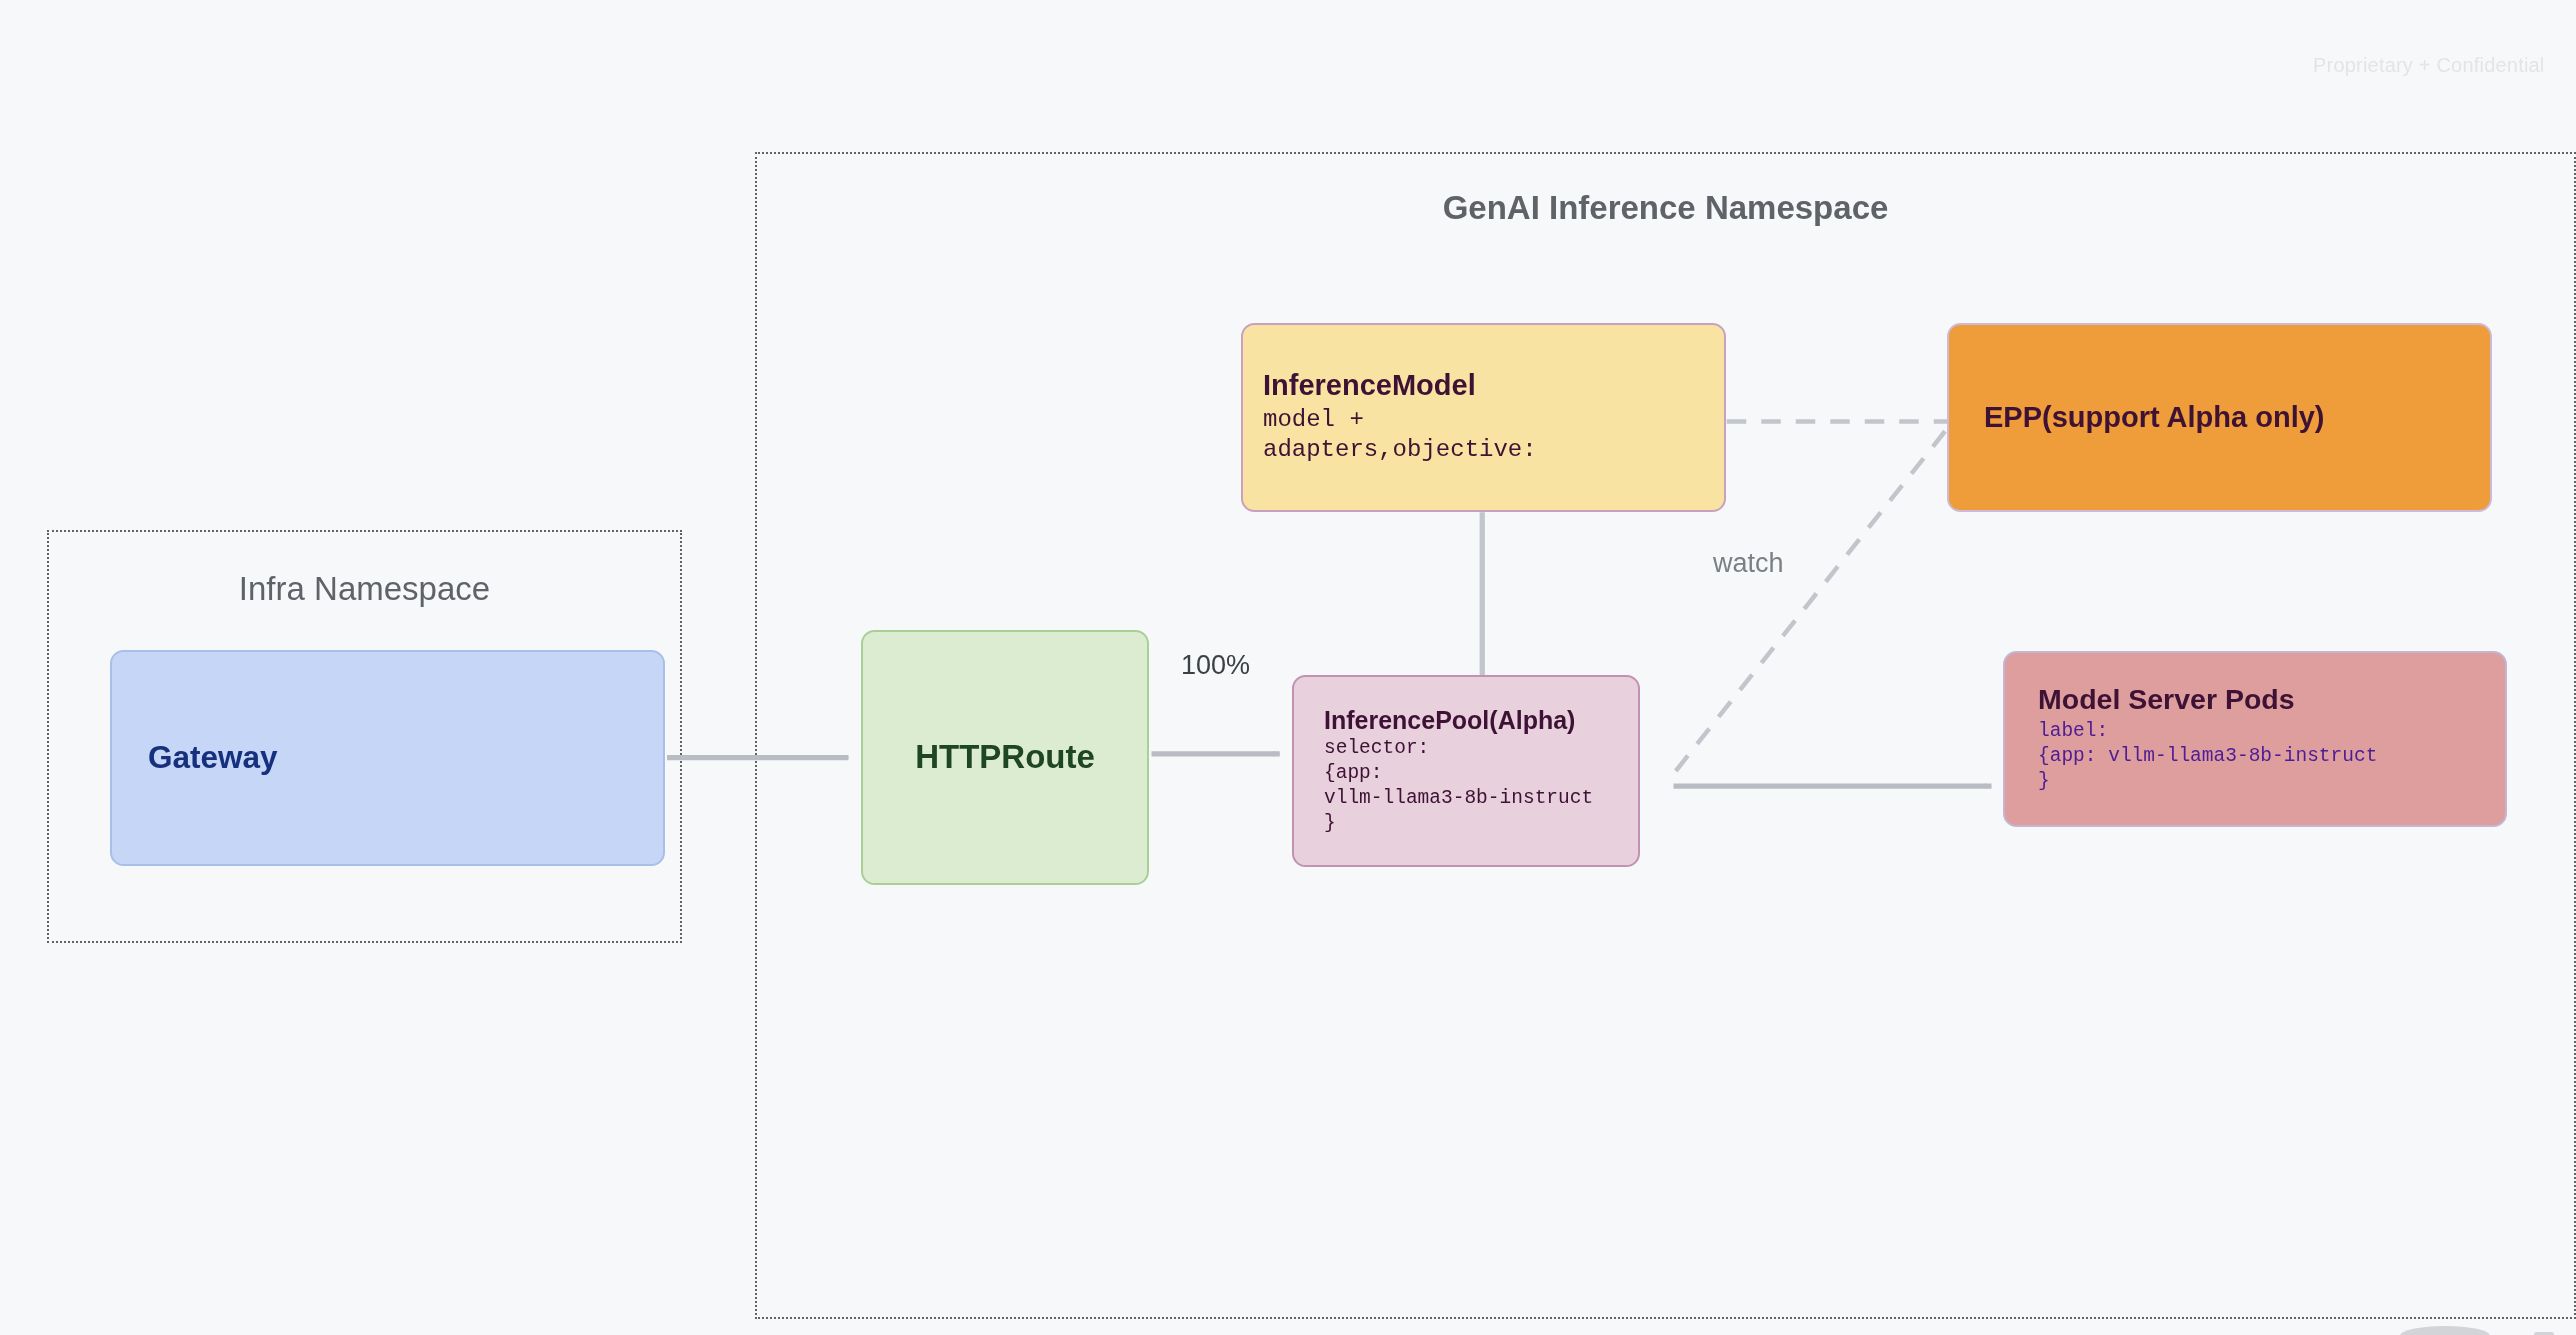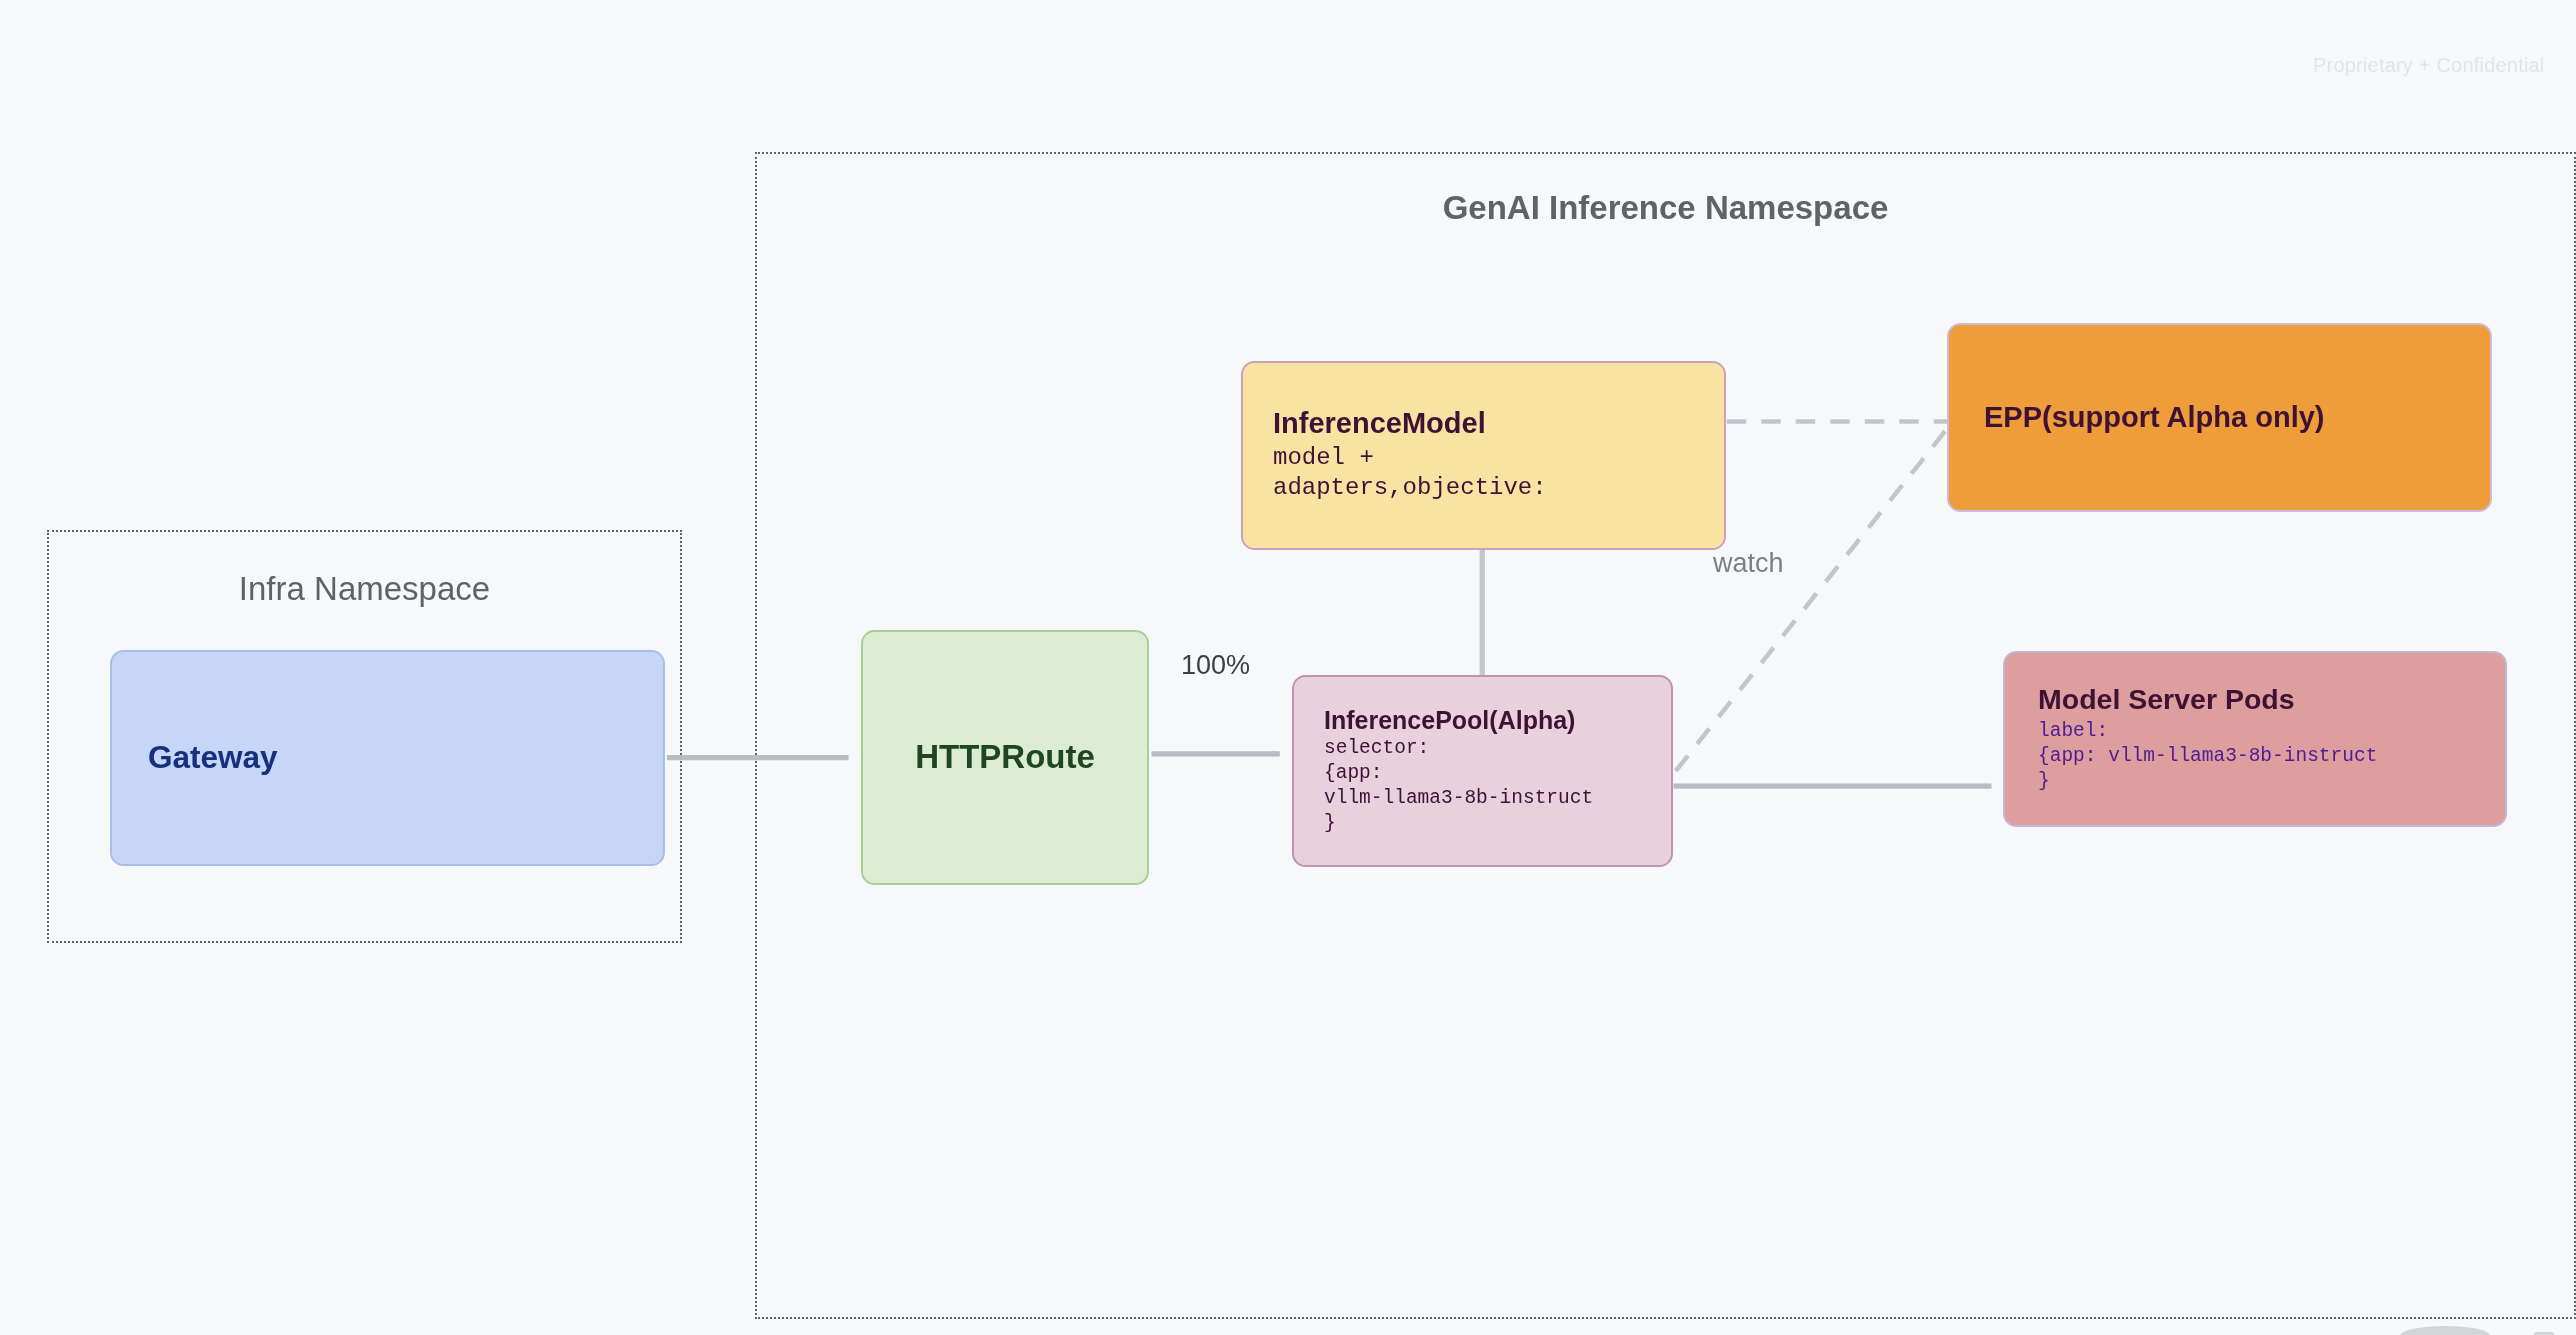--- a/index.html
+++ b/index.html
@@ -82,29 +82,28 @@
     padding: 0 31.5px;
     align-items: center;
   }
   #httproute .node-title { font-size: 33px; color: #1e4620; }
 
   
   #inferencemodel {
     left: 1241px; top: 323px; width: 485px; height: 189px;
     background: #f9e3a2;
     border: 2.3px solid #c9a0bd;
-    padding: 0 30px;
-    margin-top: 38px;
+    padding: 0 20px;
   }
   #inferencemodel .node-title { font-size: 29px; color: #3d1234; margin-bottom: 3px; }
   #inferencemodel .node-body { font-size: 24px; color: #3d1234; }
 
   
   #inferencepool {
-    left: 1292px; top: 675px; width: 381px; height: 192px;
+    left: 1292px; top: 675px; width: 348px; height: 192px;
     background: #e8d0dd;
     border: 2.3px solid #c192b2;
     padding: 8px 30px;
   }
   #inferencepool .node-title { font-size: 25px; color: #3d1234; margin-bottom: 2.3px; }
   #inferencepool .node-body { font-size: 19.5px; color: #3d1234; }
 
   
   #epp {
     left: 1947px; top: 323px; width: 545px; height: 189px;

